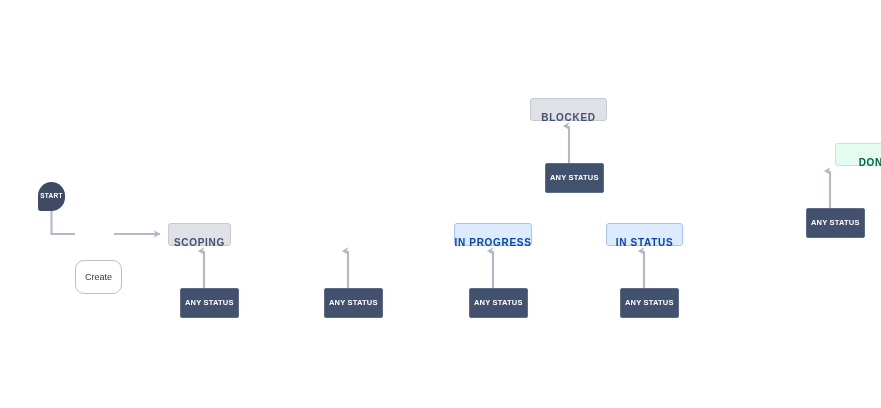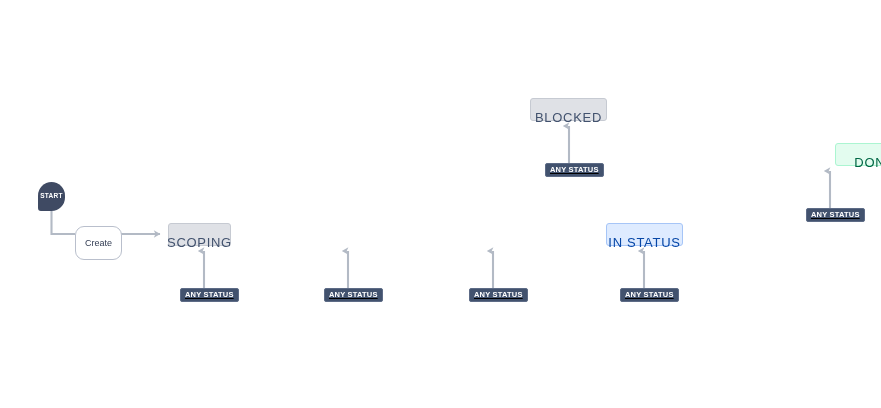--- a/index.html
+++ b/index.html
@@ -56,42 +56,43 @@
     position: absolute;
     height: 23px;
     padding: 16px 9px;
     background: #ffffff;
     border: 1px solid #b9bfcc;
     border-radius: 9px;
     display: flex;
     align-items: center;
     justify-content: center;
     box-sizing: border-box;
+    margin-top: 34px;
   }
   .pill .pill-label {
     font-size: 9px;
     color: #313b52;
     line-height: 1;
     white-space: nowrap;
   }
 
   
   .status-node {
     position: absolute;
     height: 23px;
     display: flex;
     align-items: center;
     justify-content: center;
     border-radius: 3px;
     box-sizing: border-box;
     border: 1px solid transparent;
   }
   .status-node .status-label {
-    font-size: 13px;
-    font-weight: normal;
+    font-size: 10px;
+    font-weight: bold;
     letter-spacing: 0.7px;
     line-height: 1;
     white-space: nowrap;
     margin-top: 16px;
   }
   .status-node.grey {
     background: #dfe1e6;
     border-color: #c6cad2;
   }
   .status-node.grey .status-label { color: #42526e; }
@@ -104,30 +105,29 @@
 
   .status-node.green {
     background: #e3fcef;
     border-color: #abf5d1;
   }
   .status-node.green .status-label { color: #006644; }
 
   
   .any-badge {
     position: absolute;
-    height: 14px;
+    height: 30px;
     padding: 0 4px;
     background: #42526e;
     border: 1px solid #5d6b86;
     border-radius: 2px;
     display: flex;
     align-items: center;
     justify-content: center;
     box-sizing: border-box;
-    text-decoration: underline;
   }
   .any-badge .any-label {
     color: #ffffff;
     font-size: 7.5px;
     font-weight: bold;
     letter-spacing: 0.2px;
     line-height: 1;
     white-space: nowrap;
   }
 </style>
@@ -167,20 +167,23 @@
 
   <div class="pill" style="left:75px; top:226px;">
     <span class="pill-label">Create</span>
   </div>
 
   <div class="status-node grey" style="left:168px; top:223px; width:63px;">
     <span class="status-label">SCOPING</span>
   </div>
 
 
+  <div class="status-node blue" style="left:454px; top:223px; width:78px;">
+    <span class="status-label">IN PROGRESS</span>
+  </div>
 
   <div class="status-node blue" style="left:606px; top:223px; width:77px;">
     <span class="status-label">IN STATUS</span>
   </div>
 
   <div class="status-node grey" style="left:530px; top:98px; width:77px;">
     <span class="status-label">BLOCKED</span>
   </div>
 
   <div class="status-node green" style="left:835px; top:143px; width:79px;">

